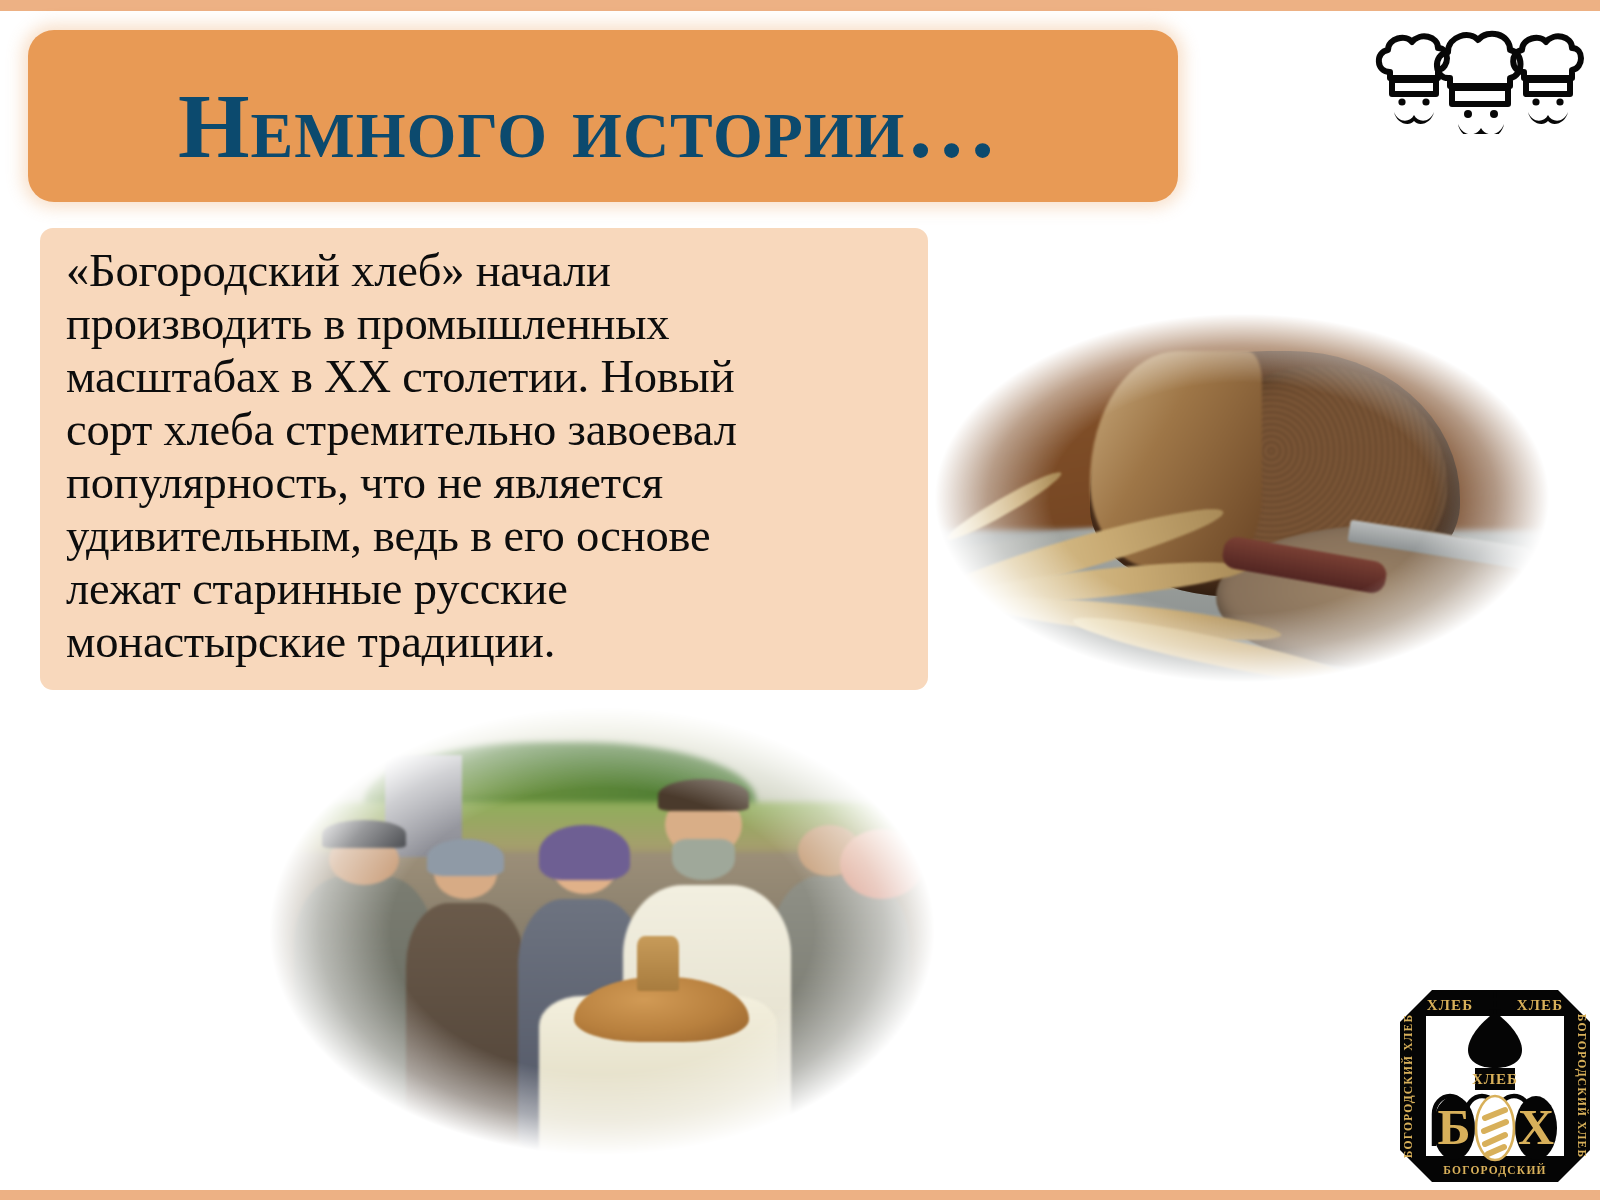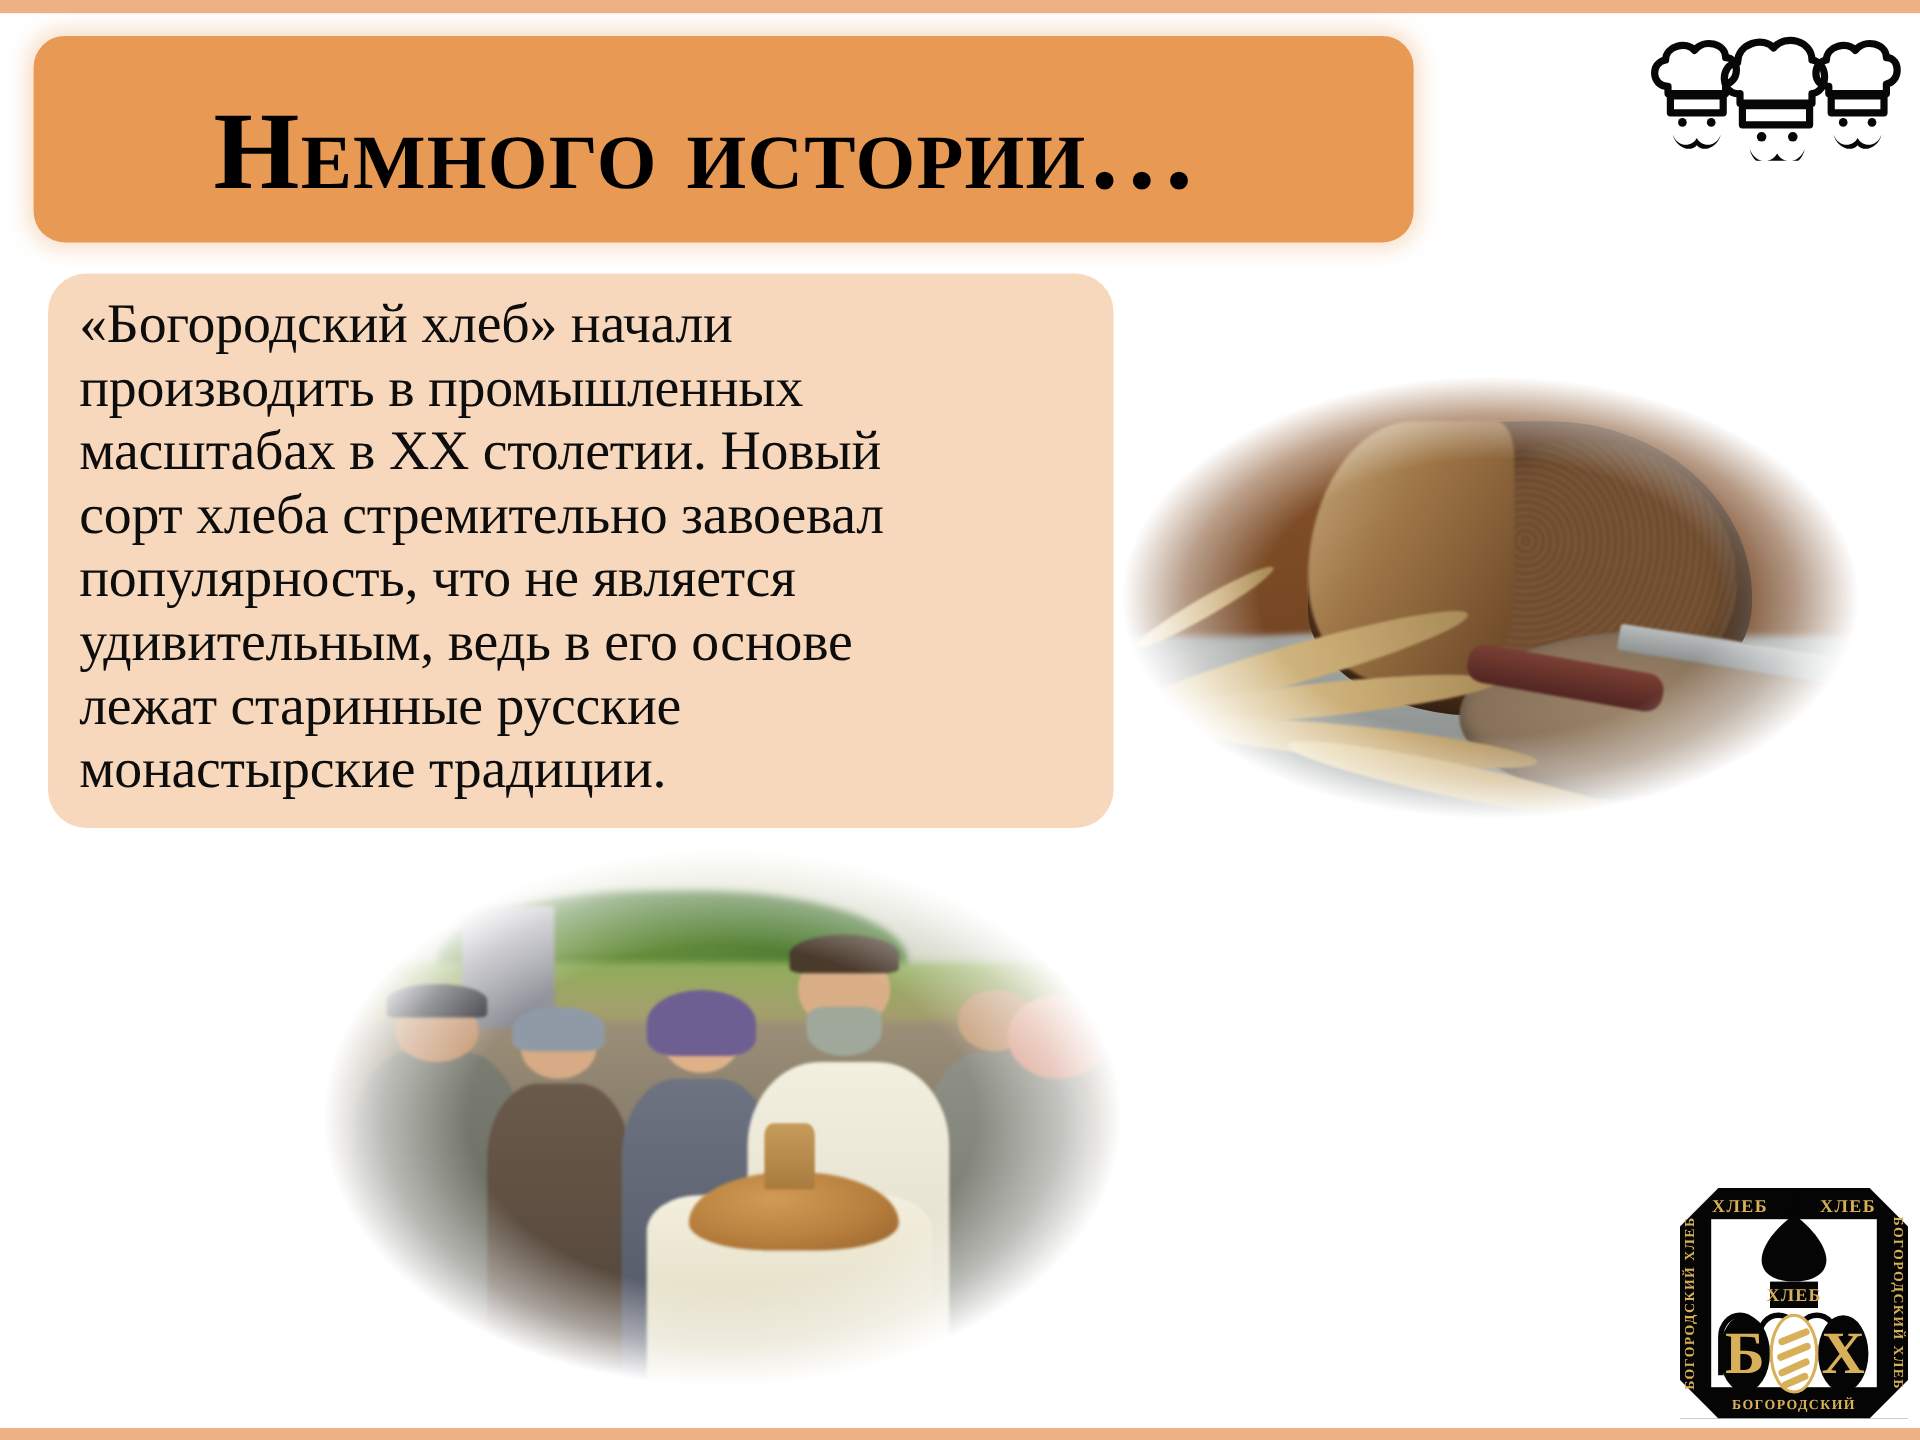--- a/index.html
+++ b/index.html
@@ -38,39 +38,39 @@
     height: 172px;
     background: #E89A55;
     border-radius: 26px;
     box-shadow: 0 0 16px 6px rgba(232,154,85,0.30);
   }
   #title-text {
     position: absolute;
     left: 150px;
     top: 50px;
     width: 1000px;
-    color: #000000;
+    color: #0c4a6e;
     font-family: "Liberation Serif", "DejaVu Serif", serif;
     font-size: 92px;
     font-weight: 700;
     font-variant: small-caps;
     letter-spacing: 1px;
     line-height: 1.0;
     white-space: nowrap;
   }
 
   
   #text-panel {
     position: absolute;
     left: 40px;
     top: 228px;
     width: 888px;
     height: 462px;
     background: #F8D8BC;
-    border-radius: 32px;
+    border-radius: 13px;
   }
   #body-text {
     position: absolute;
     left: 26px;
     top: 16px;
     width: 840px;
     color: #0d0d0d;
     font-family: "Liberation Serif", "DejaVu Serif", serif;
     font-size: 46.5px;
     line-height: 53px;

